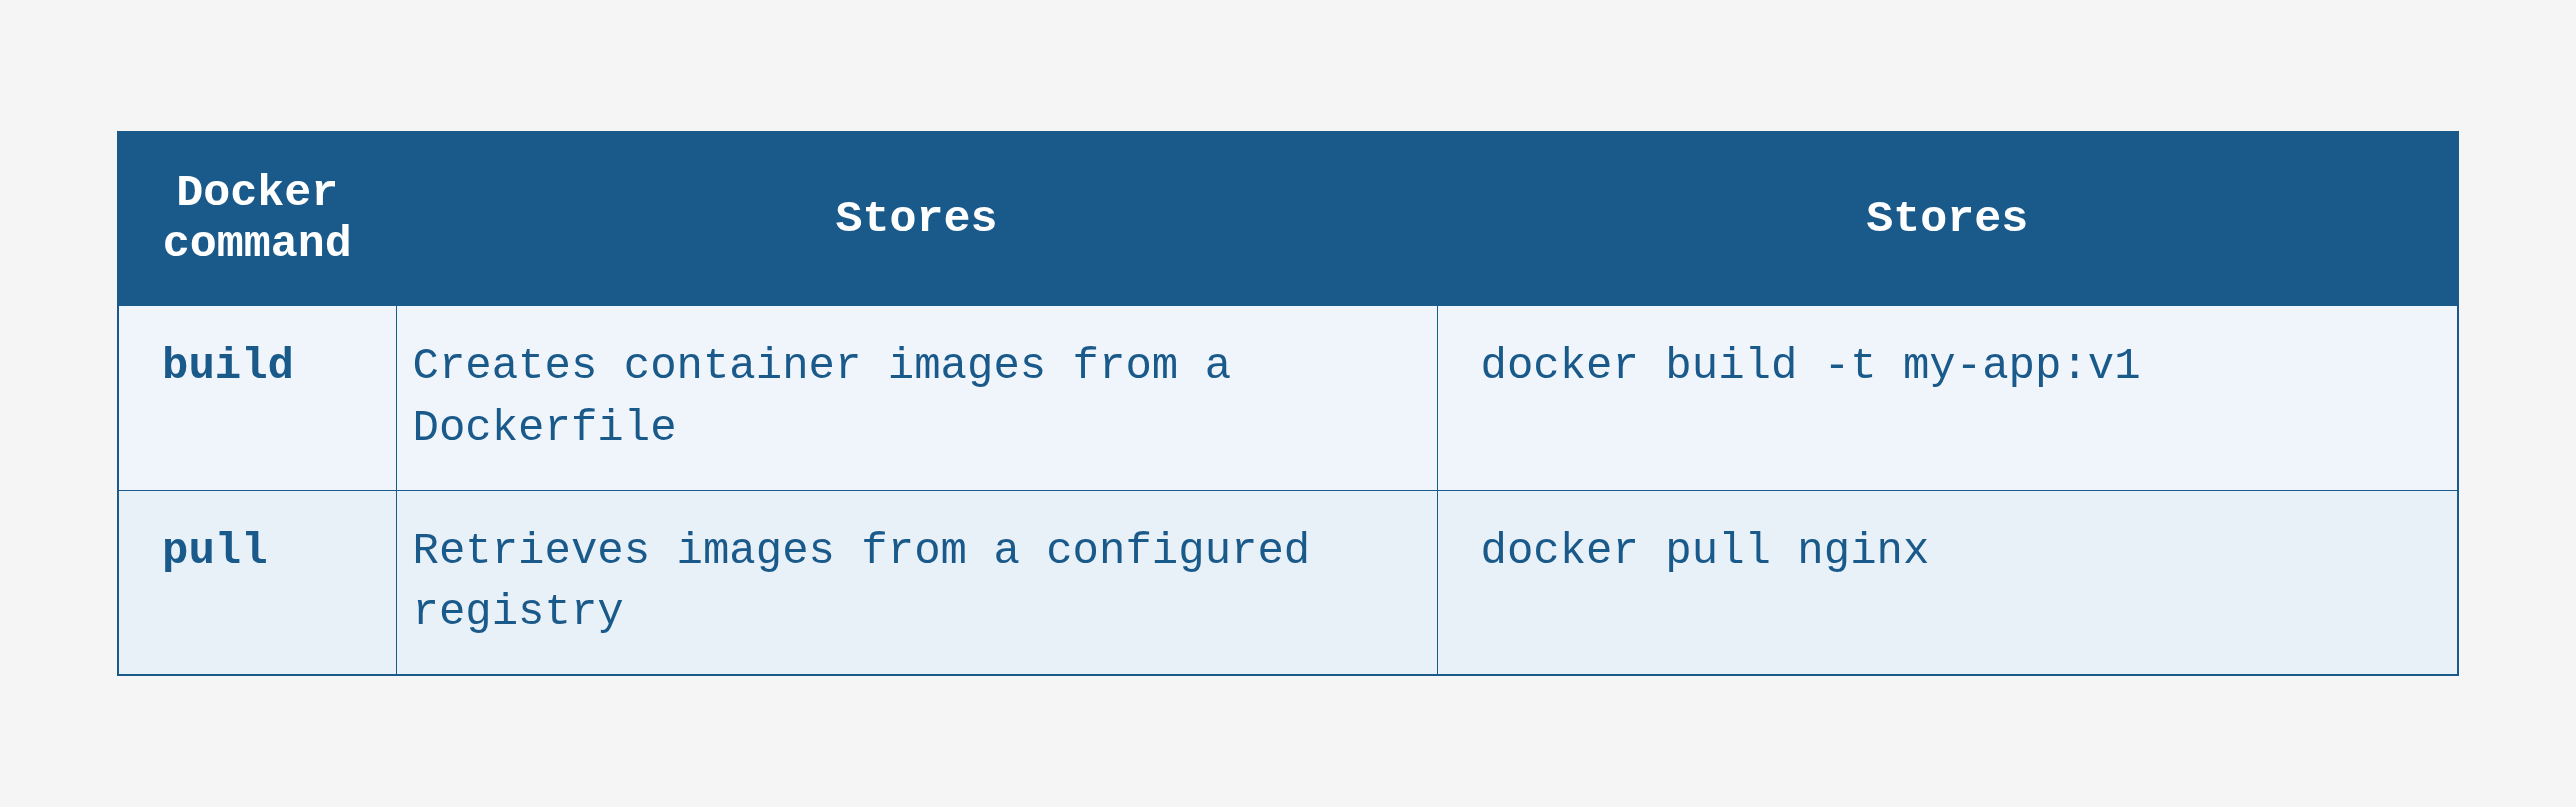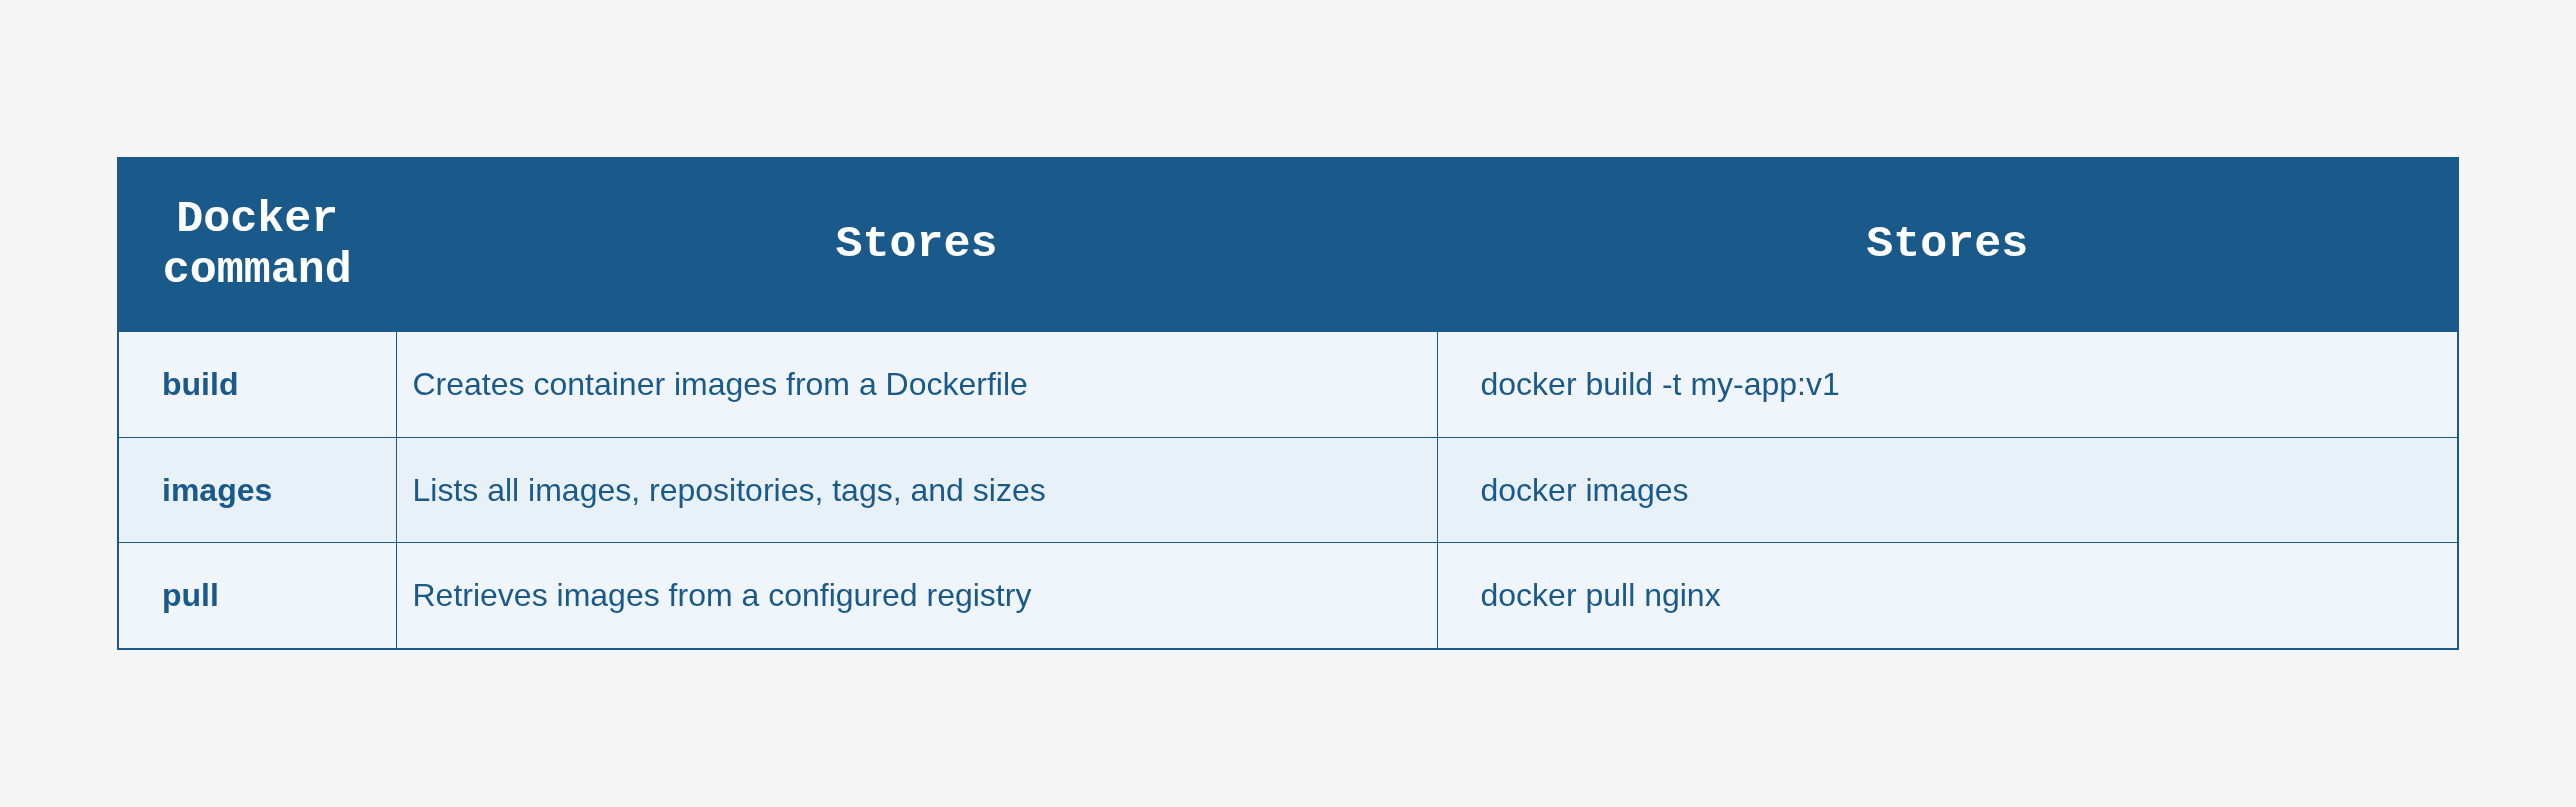--- a/index.html
+++ b/index.html
@@ -57,22 +57,22 @@
     }
 
     tbody tr:nth-child(even) {
       background-color: #e8f0f8;
     }
 
     tbody td {
       padding: 30px 43px;
       border: 1.7px solid #1a5a8a;
       vertical-align: top;
-      font-family: Liberation Sans, sans-serif;
-      font-size: 32px;
+      font-family: Liberation Mono, monospace;
+      font-size: 44px;
       color: #1a5a8a;
       line-height: 1.4;
     }
 
     tbody td:first-child {
       width: 278px;
       font-weight: bold;
       white-space: nowrap;
     }
 
@@ -97,25 +97,20 @@
         <th>Stores</th>
       </tr>
     </thead>
     <tbody id="table-body">
     <tr>
           <td>build</td>
           <td>Creates container images from a Dockerfile</td>
           <td>docker build -t my-app:v1</td>
         </tr>
         <tr>
-          <td>images</td>
-          <td>Lists all images, repositories, tags, and sizes</td>
-          <td>docker images</td>
-        </tr>
-        <tr>
           <td>pull</td>
           <td>Retrieves images from a configured registry</td>
           <td>docker pull nginx</td>
         </tr>
       </tbody>
   </table>
 </div>
 
 
 </body></html>

